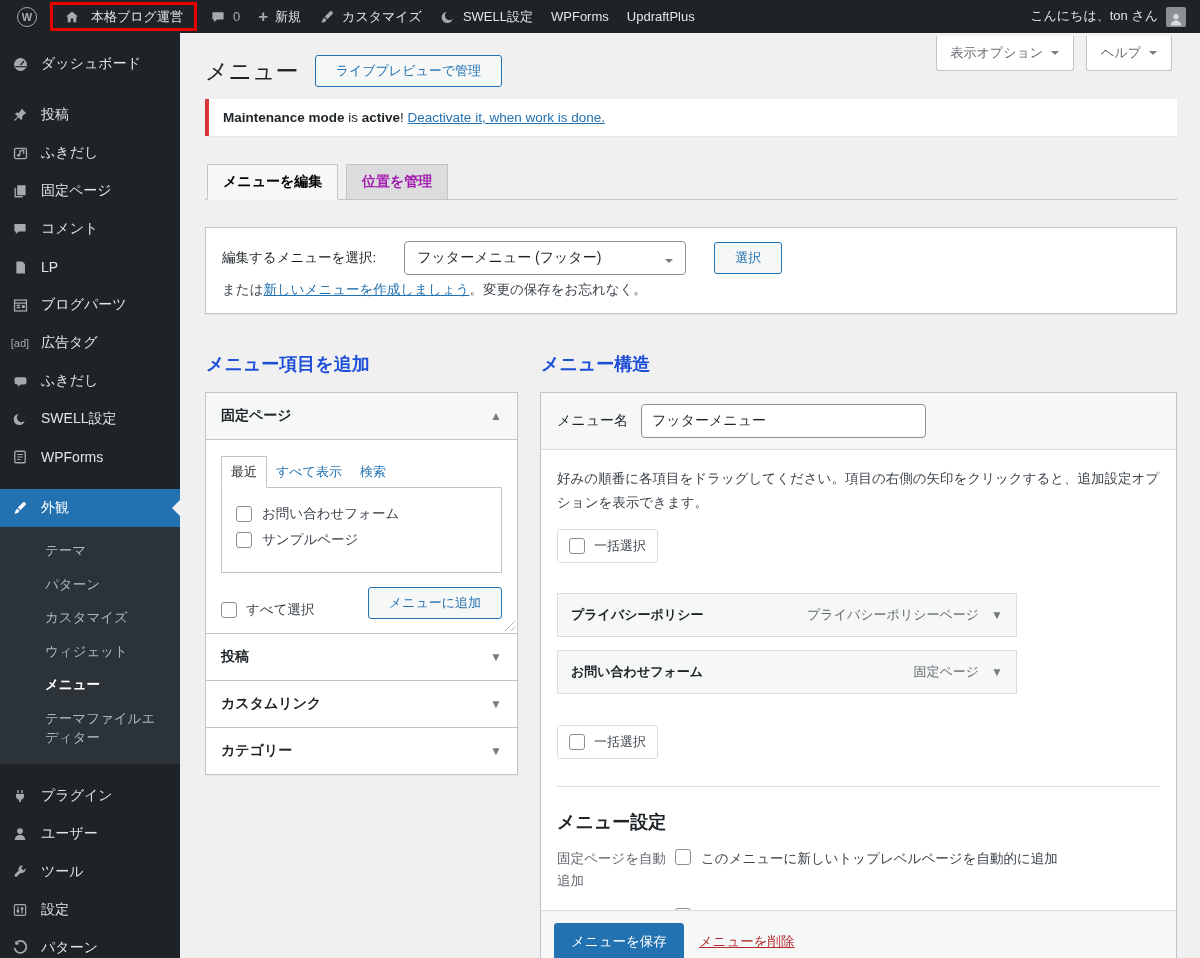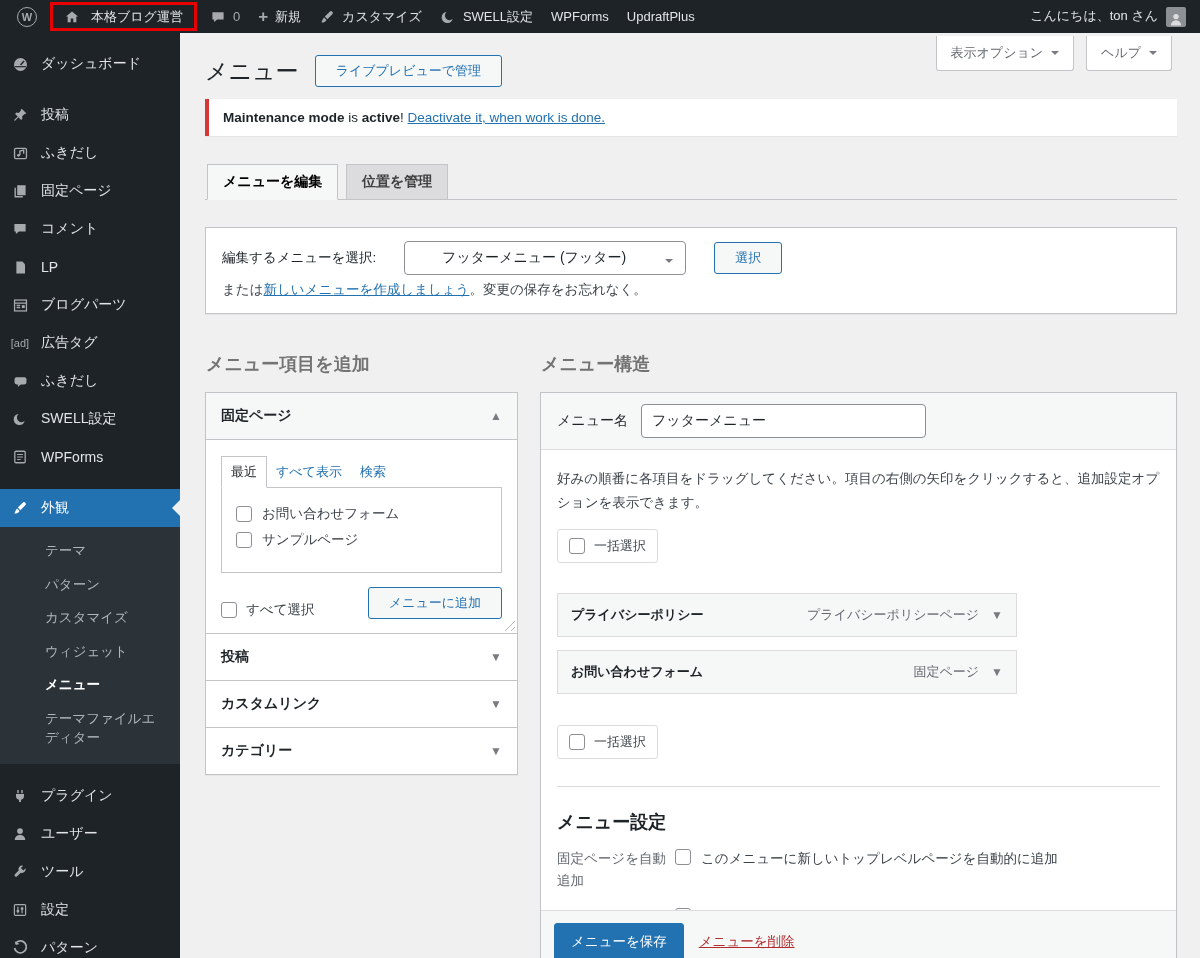--- a/index.html
+++ b/index.html
@@ -71,41 +71,41 @@
   }
   .notice{
     margin-top:12px; background:#fff; border-left:4px solid #d63638;
     box-shadow:0 1px 1px rgba(0,0,0,.04); padding:11px 14px; font-size:13.5px; color:#1d2327;
   }
   .notice a{color:#2271b1;}
   
   .nav-tabs{margin-top:28px; border-bottom:1px solid #c3c4c7; padding-left:2px;}
   .nav-tab{
     display:inline-block; margin:0 4px -1px 0; padding:8px 15px; font-size:14px; font-weight:bold;
-    background:#dcdcde; border:1px solid #c3c4c7; color:#404040; cursor:pointer;
+    background:#dcdcde; border:1px solid #c3c4c7; color:#a21caf; cursor:pointer;
   }
   .nav-tab.active{background:#f6f7f7; border-bottom:1px solid #f6f7f7; color:#000;}
   
   .manage-box{
     margin-top:27px; background:#fff; border:1px solid #c3c4c7; box-shadow:0 1px 1px rgba(0,0,0,.04);
     padding:13px 16px 14px;
   }
   .manage-row{display:flex; align-items:center; gap:28px; font-size:13.5px;}
   .fake-select{
     position:relative; width:282px; height:34px; background:#fff; border:1px solid #8c8f94;
-    border-radius:4px; padding:7px 34px 18px 12px; font-size:14px; color:#1d2327; cursor:pointer;text-align:center;
+    border-radius:4px; padding:7px 34px 18px 12px; font-size:14px; color:#1d2327; cursor:pointer;
   }
   .fake-select .caret-down{position:absolute; right:12px; top:13px;}
   .manage-sub{margin-top:6px; font-size:13.5px; color:#3c434a;}
   .manage-sub a{color:#2271b1;}
   
   .columns{display:flex; margin-top:38px;}
   .col-left{width:313px; flex:none; margin-right:22px;}
   .col-right{flex:1;}
-  .col-heading{font-size:18px; font-weight:bold; color:#737373; margin:0 0 16px 1px;}
+  .col-heading{font-size:18px; font-weight:bold; color:#1d4ed8; margin:0 0 16px 1px;}
   .panel-box{background:#fff; border:1px solid #c3c4c7; box-shadow:0 1px 1px rgba(0,0,0,.04);}
   
   .acc-header{
     display:flex; align-items:center; justify-content:space-between;
     padding:14px 15px; font-size:14px; font-weight:bold; color:#1d2327; cursor:pointer;
   }
   .acc-header.open{background:#f6f7f7; border-bottom:1px solid #c3c4c7;}
   .acc-header + .acc-header, .acc-body + .acc-header{border-top:1px solid #c3c4c7;}
   .acc-arrow{color:#787c82; font-size:12px;}
   .acc-body{padding:16px 15px 6px; position:relative;}

